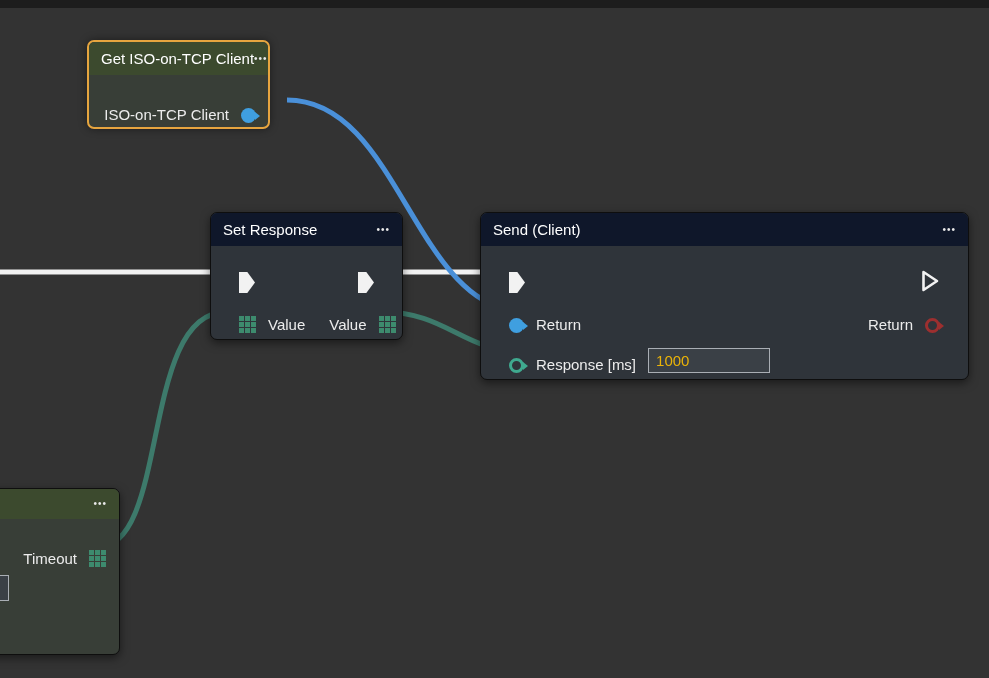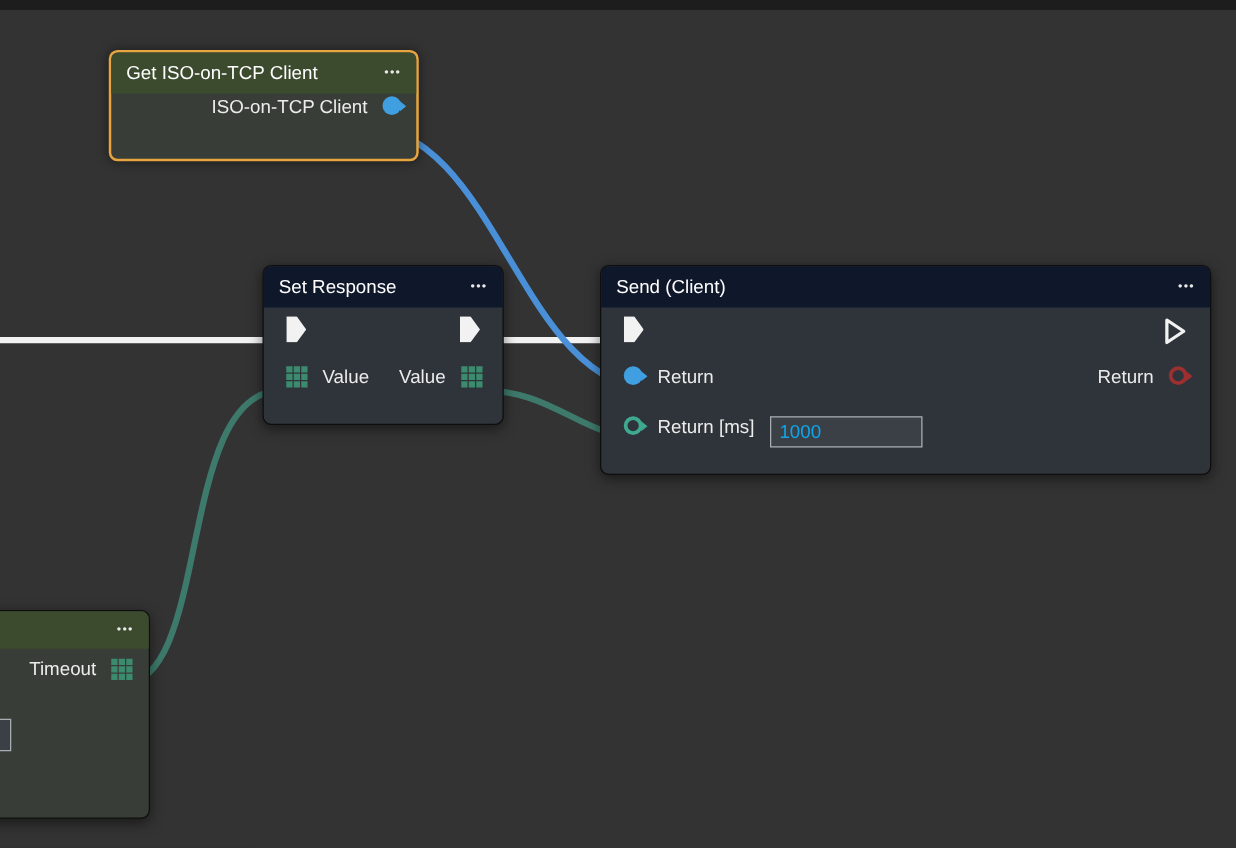--- a/index.html
+++ b/index.html
@@ -17,21 +17,21 @@
         color:#ffffff;font-size:15px}
   .node .header.small{height:30px;border-radius:6px 6px 0 0}
   .header .title{flex:1;white-space:nowrap}
   .header.blue{background:#0f172a}
   .header.green{background:#3c4a2e}
   .header.end{justify-content:flex-end}
   .menu{background:none;border:0;color:#e9e9e9;font-size:10px;letter-spacing:1px;line-height:1;cursor:pointer;flex:none}
 
   .body{padding:7px 0 6px}
   .body.compact{padding:2px 0 4px}
-  .row{height:40px;display:flex;align-items:flex-start;gap:12px;padding:0 18px;font-size:15px}
+  .row{height:40px;display:flex;align-items:flex-end;gap:12px;padding:0 28px;font-size:15px}
   .row.tall{height:46px}
   .row.end{justify-content:flex-end;padding-right:12px}
   .spacer{flex:1}
   .label{color:#ececec;white-space:nowrap}
 
   .exec{width:16px;height:21px;background:#f2f2f2;flex:none;
         clip-path:polygon(0 0,52% 0,100% 50%,52% 100%,0 100%)}
   .pcirc{width:15px;height:15px;border-radius:50%;position:relative;flex:none}
   .pcirc.filled{background:var(--c)}
   .pcirc.outline{border:3px solid var(--c)}
@@ -41,39 +41,39 @@
         border-left:5px solid var(--c);border-top:4px solid transparent;border-bottom:4px solid transparent}
   .grid-icon{width:17px;height:17px;position:relative;flex:none;color:#3d8b6e}
   .grid-icon::before{content:"";position:absolute;left:0;top:0;width:5px;height:5px;background:currentColor;
         box-shadow:6px 0,12px 0,0 6px,6px 6px,12px 6px,0 12px,6px 12px,12px 12px}
 
   .blue-port{--c:#3f9fe0}
   .teal-port{--c:#3fa98f}
   .red-port{--c:#9c2f2f}
   .magenta-port{--c:#d23bd2}
 
-  .value-input{width:122px;height:25px;background:#3a4046;border:1px solid #a9aeb4;color:#0ea5e9;
+  .value-input{width:122px;height:25px;background:#3a4046;border:1px solid #a9aeb4;color:#eab308;
         font-size:15px;font-family:inherit;padding:0 7px;flex:none}
   .partial{position:absolute;left:2px;top:86px;width:68px;height:26px}
 </style>
 </head>
 <body>
 
 <div class="canvas">
   <div class="top-edge"></div>
 
   <svg class="wires" width="989" height="678" viewBox="0 0 989 678">
     <path d="M 0 272 H 230" stroke="#f2f2f2" stroke-width="5" fill="none"></path>
     <path d="M 382 272 H 527" stroke="#f2f2f2" stroke-width="5" fill="none"></path>
     <path d="M 98 547 C 170 547 140 312 226 312" stroke="#3d7a6b" stroke-width="5" fill="none"></path>
     <path d="M 382 312 C 448 312 462 352 526 352" stroke="#3d7a6b" stroke-width="5" fill="none"></path>
     <path d="M 287 100 C 400 100 414 312 526 312" stroke="#4a90d9" stroke-width="5" fill="none"></path>
   </svg>
 
-  <div class="node greenish selected" style="left:87px;top:40px;width:248px">
+  <div class="node greenish selected" style="left:87px;top:40px;width:183px">
     <div class="header green">
       <span class="title">Get ISO-on-TCP Client</span>
       <button class="menu">•••</button>
     </div>
     <div class="body compact">
       <div class="row tall end">
         <span class="label">ISO-on-TCP Client</span>
         <span class="pcirc filled blue-port"></span>
       </div>
     </div>
@@ -115,21 +115,21 @@
       </div>
       <div class="row">
         <span class="pcirc filled blue-port"></span>
         <span class="label">Return</span>
         <span class="spacer"></span>
         <span class="label">Return</span>
         <span class="pcirc outline red-port"></span>
       </div>
       <div class="row">
         <span class="pcirc outline teal-port"></span>
-        <span class="label">Return [ms]</span>
+        <span class="label">Response [ms]</span>
         <input class="value-input" type="text" value="1000" style="">
       </div>
     </div>
   </div>
 
   <div class="node greenish" style="left:-62px;top:488px;width:182px;height:167px">
     <div class="header green small end">
       <button class="menu">•••</button>
     </div>
     <div class="body" style="padding-top:8px">

